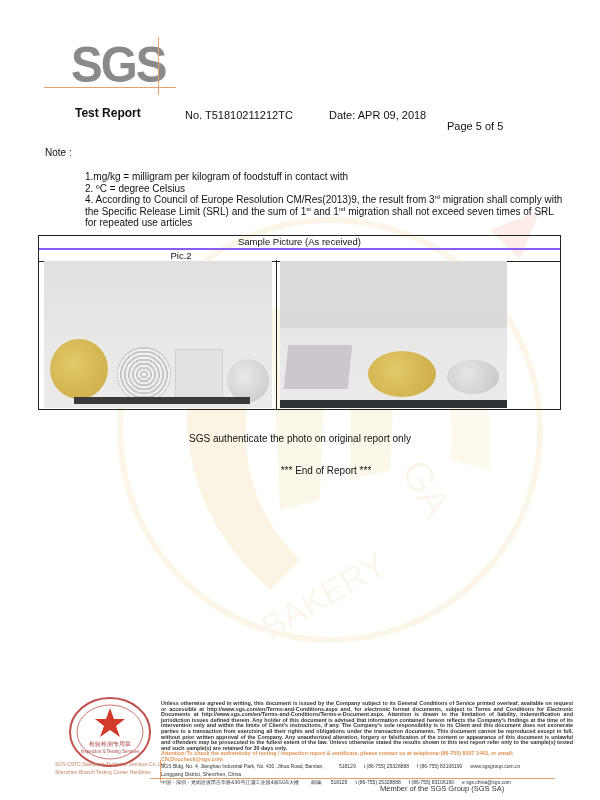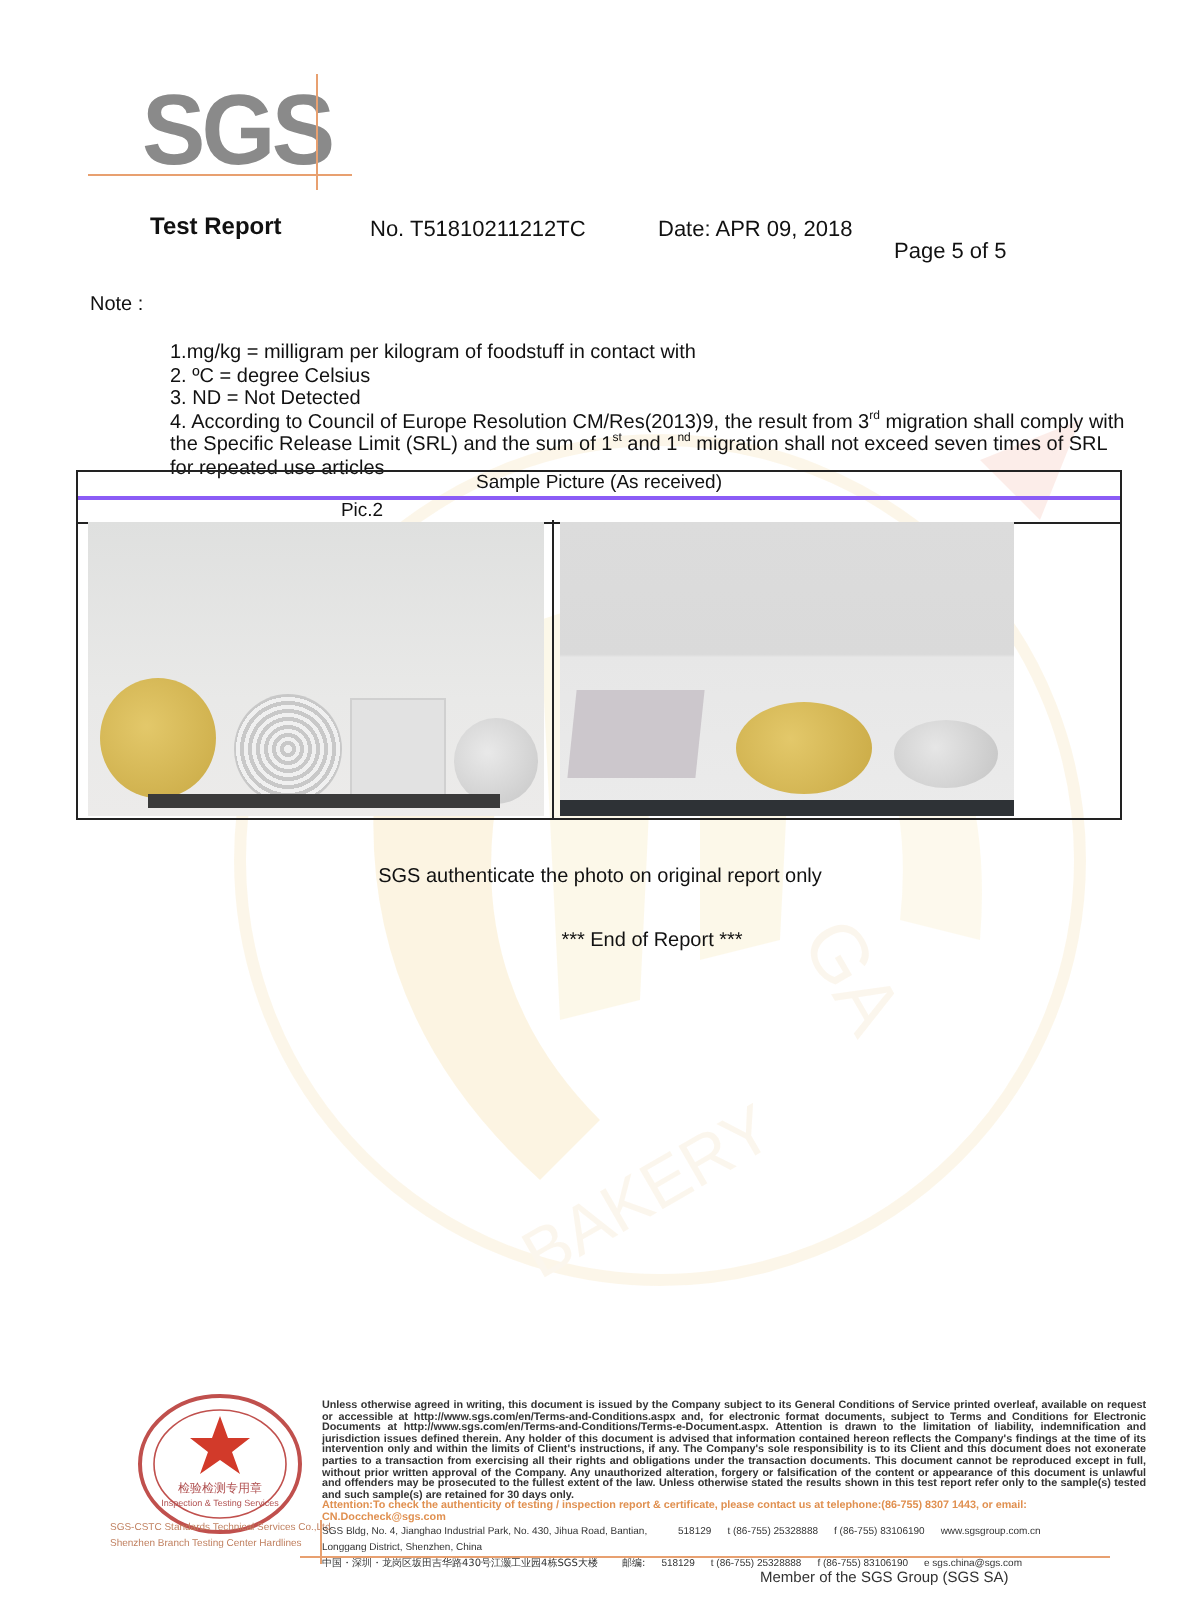--- a/index.html
+++ b/index.html
@@ -65,21 +65,20 @@
   <div class="no">No. T51810211212TC</div>
   <div class="date">Date:  APR 09, 2018</div>
   <div class="page">Page 5 of 5</div>
 </div>
 
 <div class="notes">
   <div class="lbl">Note   :</div>
   <div class="items">
     <div>1.mg/kg = milligram per kilogram of foodstuff in contact with</div>
     <div>2. ºC = degree Celsius</div>
-    <div>3. ND = Not Detected</div>
     <div><span>4. According to Council of Europe Resolution CM/Res(2013)9, the result from 3</span><sup>rd</sup><span> migration shall comply with the Specific Release Limit (SRL) and the sum of 1</span><sup>st</sup><span> and 1</span><sup>nd</sup><span> migration shall not exceed seven times of SRL for repeated use articles</span></div>
   </div>
 </div>
 
 <div class="pic-table">
   <div class="caption">Sample Picture (As received)</div>
   <div class="labels">
     <div style="width:284px;text-align:center;">Pic.2</div>
   </div>
   <div class="photos">

